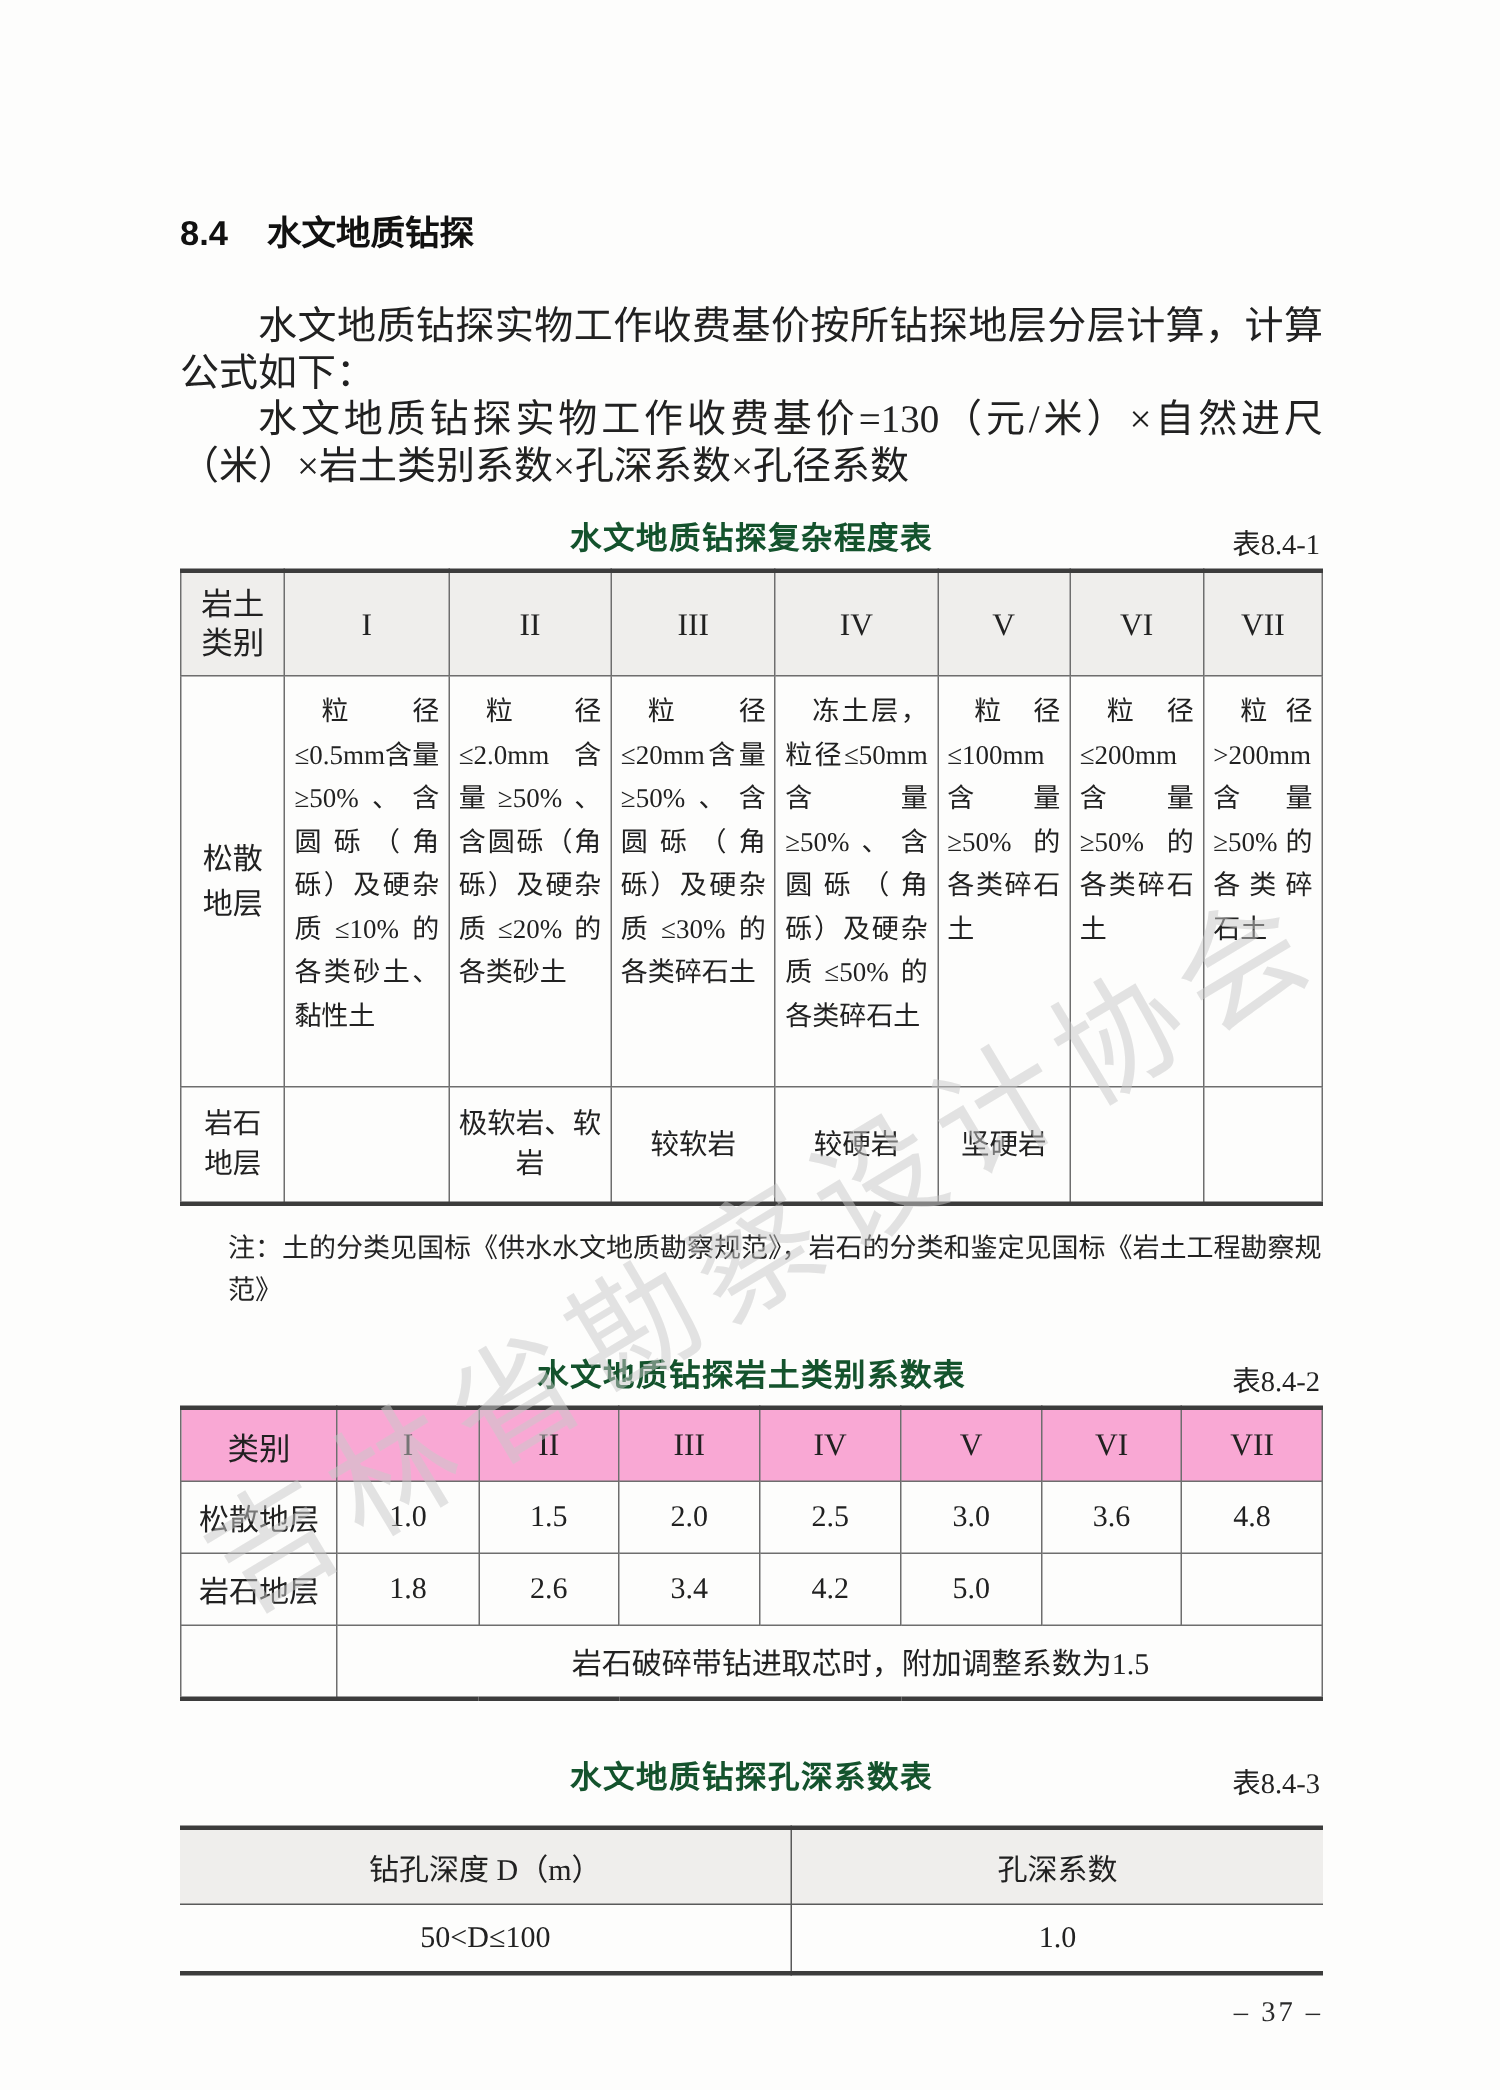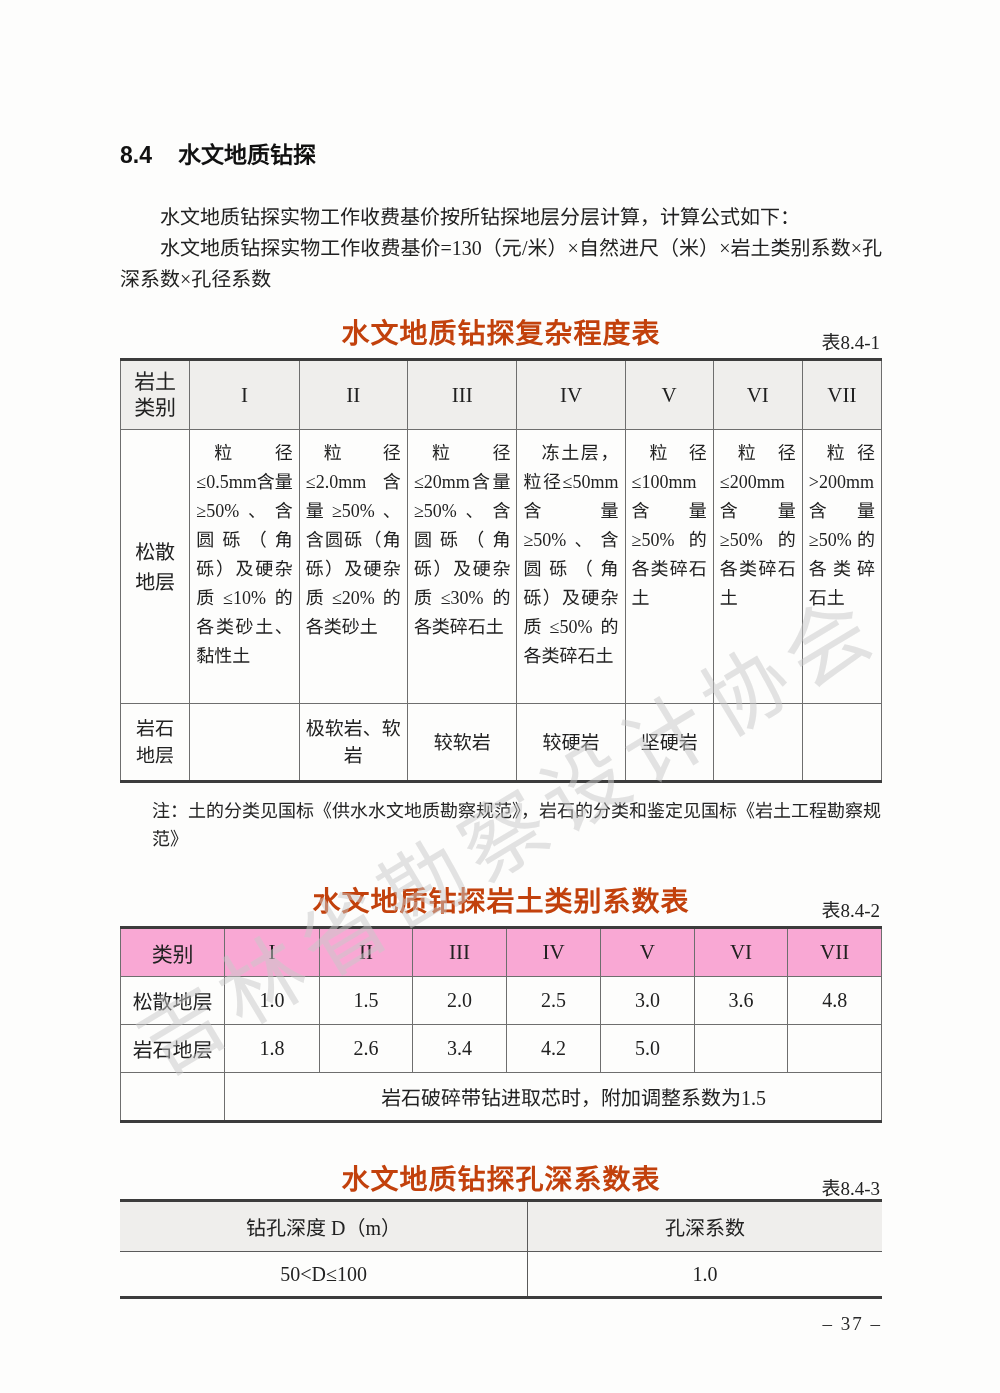--- a/index.html
+++ b/index.html
@@ -19,28 +19,28 @@
     font-size:84px;letter-spacing:10px;white-space:nowrap;
     color:#c9c9c9;opacity:.5;pointer-events:none;
   }
 
   
   h1.sec{
     margin:140px 0 0 0;font-size:23px;line-height:30px;
     font-family:"Liberation Sans","DejaVu Sans",sans-serif;font-weight:bold;color:#111;
   }
   h1.sec .num{margin-right:26px;}
-  .paras{margin-top:32px;font-size:20px;line-height:31px;}
+  .paras{margin-top:32px;font-size:26px;line-height:31px;}
   .paras p{margin:0;text-indent:2em;text-align:justify;}
 
   
   .cap-row{position:relative;text-align:center;}
   .cap-row .cap{
     display:inline-block;font-family:"Liberation Sans","DejaVu Sans",sans-serif;
-    font-weight:bold;font-size:28px;color:#c2410c;letter-spacing:1px;
+    font-weight:bold;font-size:21px;color:#14532d;letter-spacing:1px;
   }
   .cap-row .tag{position:absolute;right:2px;bottom:-3px;font-size:19px;color:#222;}
   .cap1{margin-top:16px;}
   .cap2{margin-top:26px;}
   .cap3{margin-top:34px;}
 
   
   table{border-collapse:collapse;width:100%;table-layout:fixed;background:transparent;font-family:Liberation Serif, serif;}
   .tbl{margin-top:7px;border-top:3px solid #3c3c3c;border-bottom:3px solid #3c3c3c;}
   .tbl th,.tbl td{border:1px solid #6e6e6e;border-top-width:0;}
@@ -64,21 +64,21 @@
 
   
   .t2 th{
     height:45px;background:#f9a8d4;font-weight:normal;font-size:21px;
     text-align:center;vertical-align:middle;
   }
   .t2 td{height:45px;text-align:center;vertical-align:middle;font-size:20px;}
   .t2 td.notecell{text-align:center;padding-left:42px;height:43px;font-size:20px;}
 
   
-  .t3{margin-top:2px;border-top:3px solid #3c3c3c;border-bottom:3px solid #3c3c3c;}
+  .t3{margin-top:19px;border-top:3px solid #3c3c3c;border-bottom:3px solid #3c3c3c;}
   .t3 th,.t3 td{border:0;border-bottom:1.5px solid #5a5a5a;text-align:center;vertical-align:middle;}
   .t3 th{height:47px;background:#efeeec;font-weight:normal;font-size:20px;}
   .t3 td{height:42px;font-size:20px;}
   .t3 th:first-child,.t3 td:first-child{border-right:1.5px solid #5a5a5a;}
   .t3 tr:last-child td{border-bottom:0;}
 
   .note{margin:14px 0 0 0;padding-left:32px;font-size:18px;line-height:28px;color:#242424;}
 
   .pagenum{margin-top:14px;text-align:right;font-size:19px;letter-spacing:2px;color:#2a2a2a;}
 </style>

